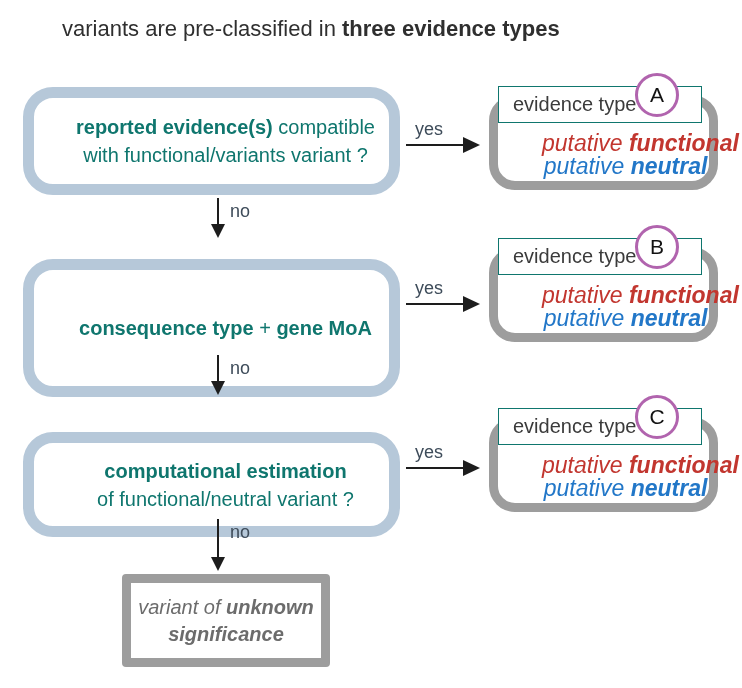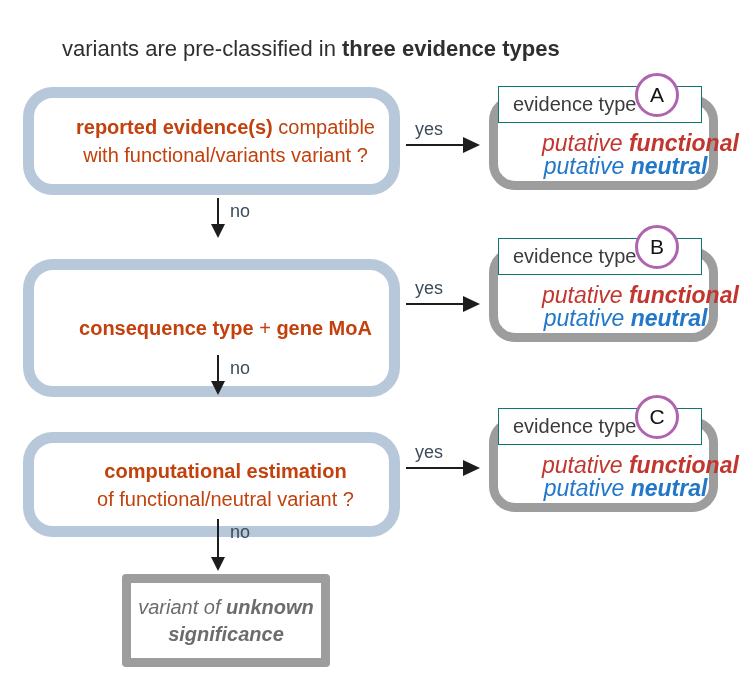--- a/index.html
+++ b/index.html
@@ -1,29 +1,29 @@
 <!DOCTYPE html>
 <html><head>
 <meta charset="utf-8">
 <style>
   html,body{margin:0;padding:0;background:#ffffff;}
   body{font-family:"Liberation Sans","DejaVu Sans",sans-serif;}
   .canvas{position:relative;width:742px;height:688px;background:#ffffff;overflow:hidden;}
 
   
-  .title{position:absolute;left:62px;top:16px;font-size:22px;color:#2f2f2f;white-space:nowrap;margin-top:20px;}
+  .title{position:absolute;left:62px;top:16px;font-size:22px;color:#2f2f2f;white-space:nowrap;}
   .b{font-weight:bold;}
   .i{font-style:italic;}
   .bi{font-weight:bold;font-style:italic;}
 
   
   .decision{position:absolute;left:23px;width:377px;box-sizing:border-box;
     background:#ffffff;border:11px solid #b6c8d9;border-radius:30px;
     display:flex;align-items:center;justify-content:center;text-align:center;
-    font-size:20px;line-height:28px;color:#c2410c;padding-left:28px;}
+    font-size:20px;line-height:28px;color:#0f766e;padding-left:28px;}
   .d1{top:87px;height:108px;}
   .d2{top:259px;height:138px;}
   .d3{top:432px;height:105px;}
 
   
   .yes-arrow{position:absolute;left:406px;width:78px;height:36px;}
   .y1{top:119px;}
   .y2{top:278px;}
   .y3{top:442px;}
   .yes-label{position:absolute;left:9px;top:0;font-size:18px;color:#3e4c5a;}

